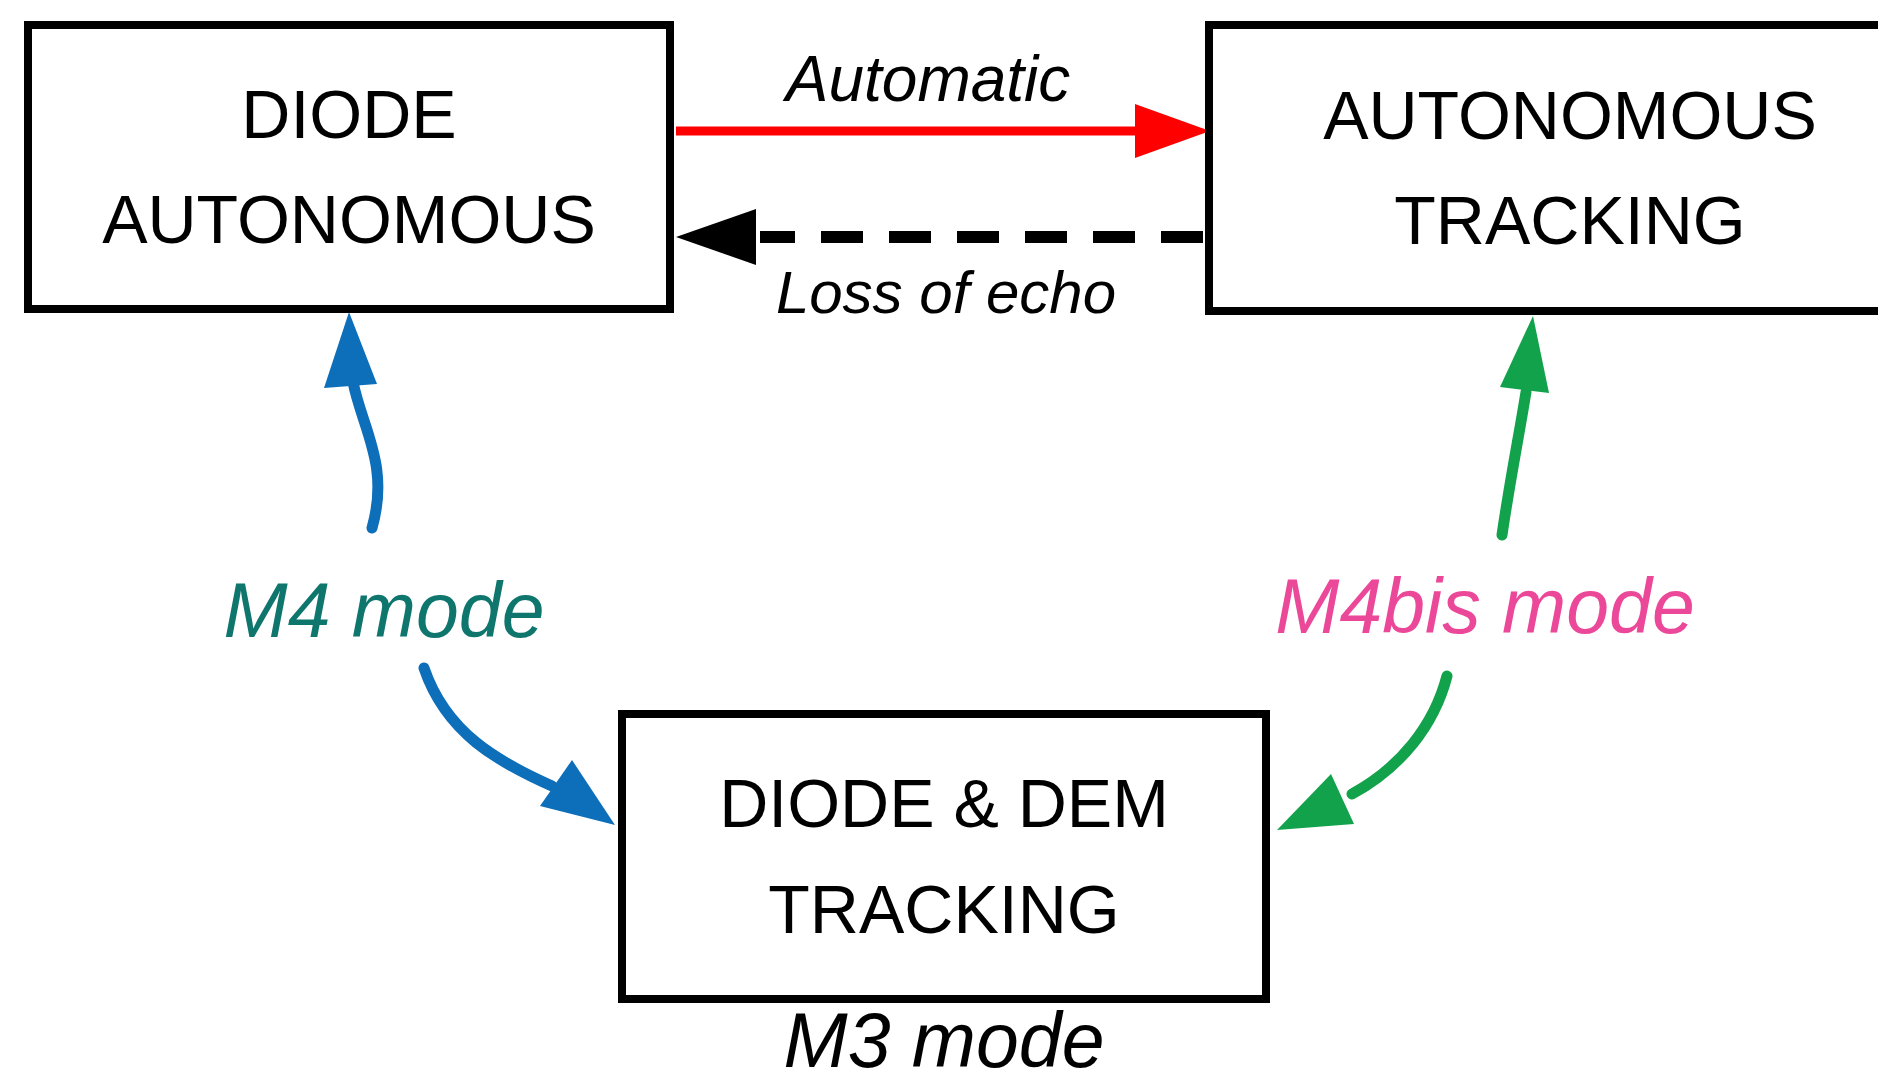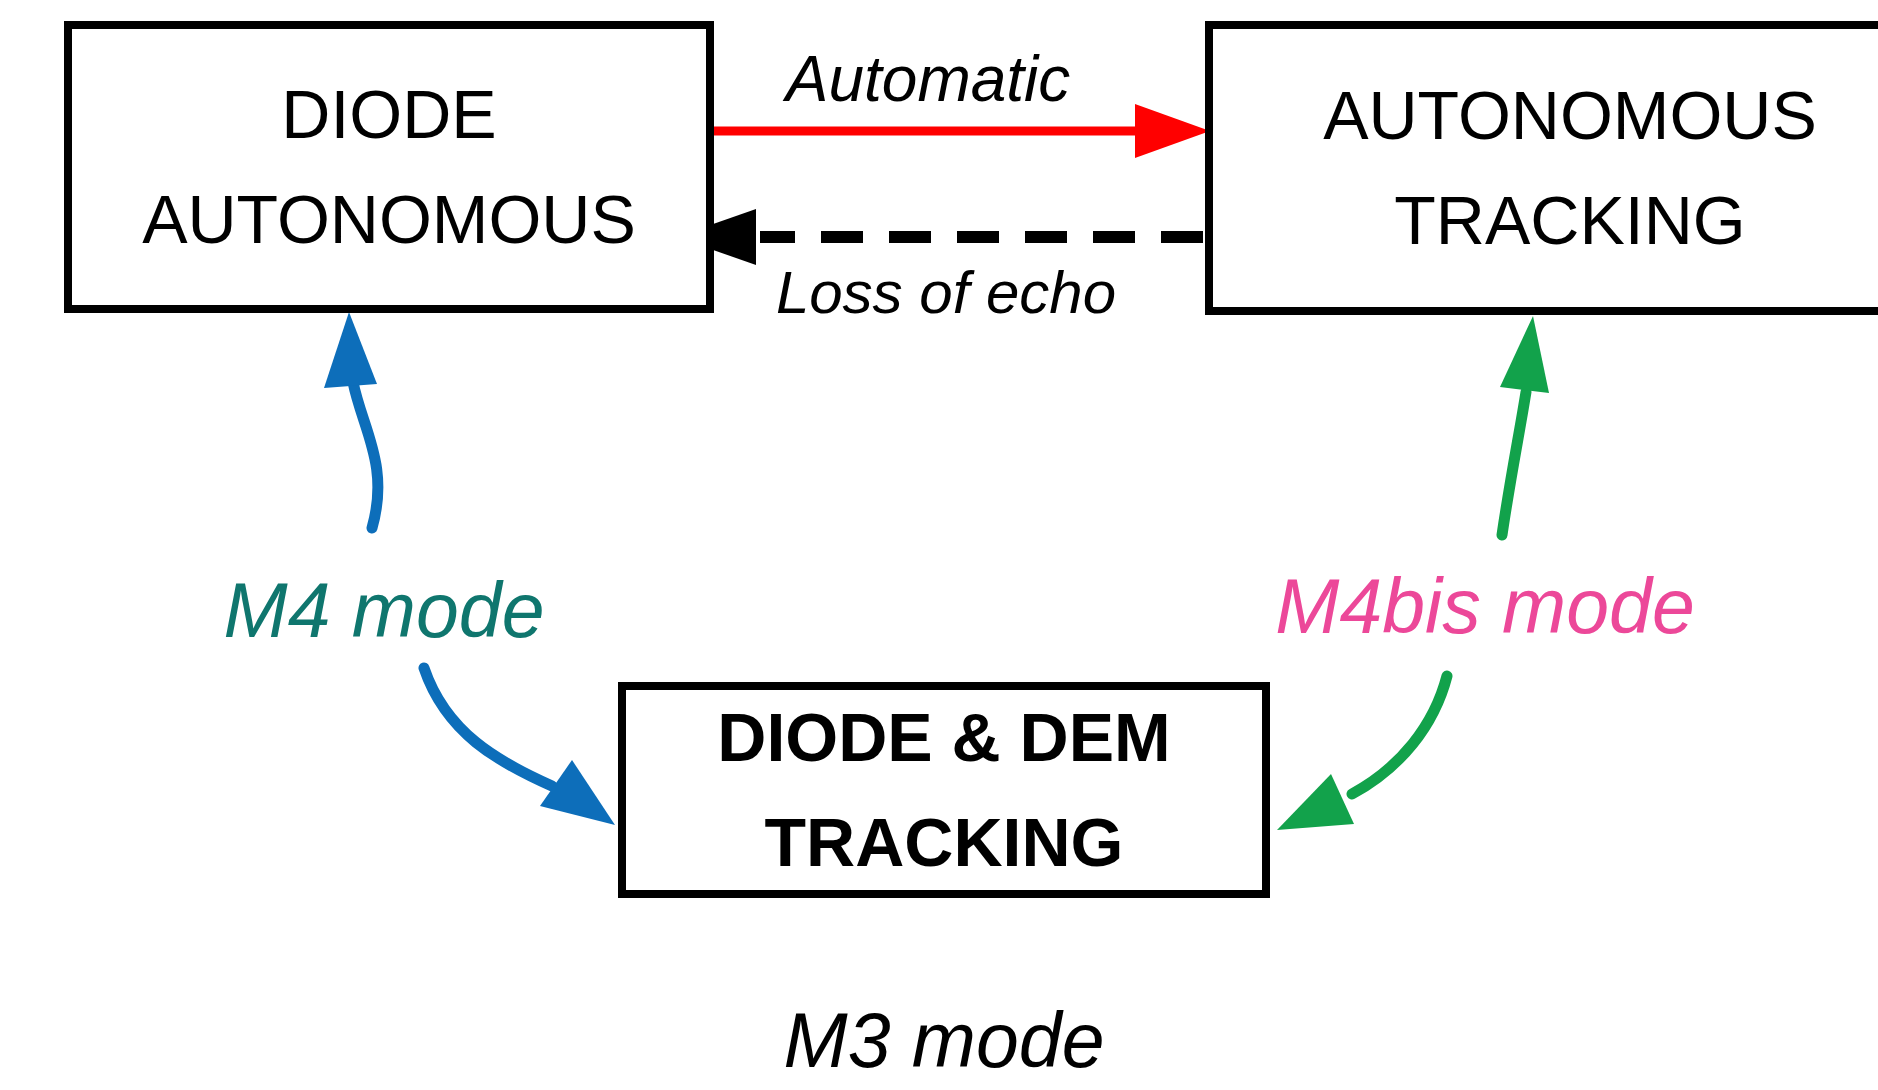--- a/index.html
+++ b/index.html
@@ -21,23 +21,23 @@
     align-items: center;
     justify-content: center;
     text-align: center;
     color: #000000;
     font-size: 68px;
     line-height: 1.55;
     letter-spacing: 0px;
     white-space: nowrap;
     z-index: 2;
   }
-  .node-diode-acquisition { left: 24px;  top: 21px;  width: 650px; height: 292px; margin-left: 40px; }
+  .node-diode-acquisition { left: 24px;  top: 21px;  width: 650px; height: 292px; }
   .node-autonomous-tracking { left: 1205px; top: 21px; width: 730px; height: 294px; }
-  .node-diode-dem-tracking { left: 618px; top: 682px; width: 652px; height: 216px; font-weight: bold; }
+  .node-diode-dem-tracking { left: 618px; top: 710px; width: 652px; height: 293px; }
 
   .edge-label {
     position: absolute;
     font-style: italic;
     color: #000000;
     white-space: nowrap;
     transform: translateX(-50%);
     z-index: 3;
   }
   .label-automatic    { left: 928px;  top: 42px;  font-size: 64px; }

